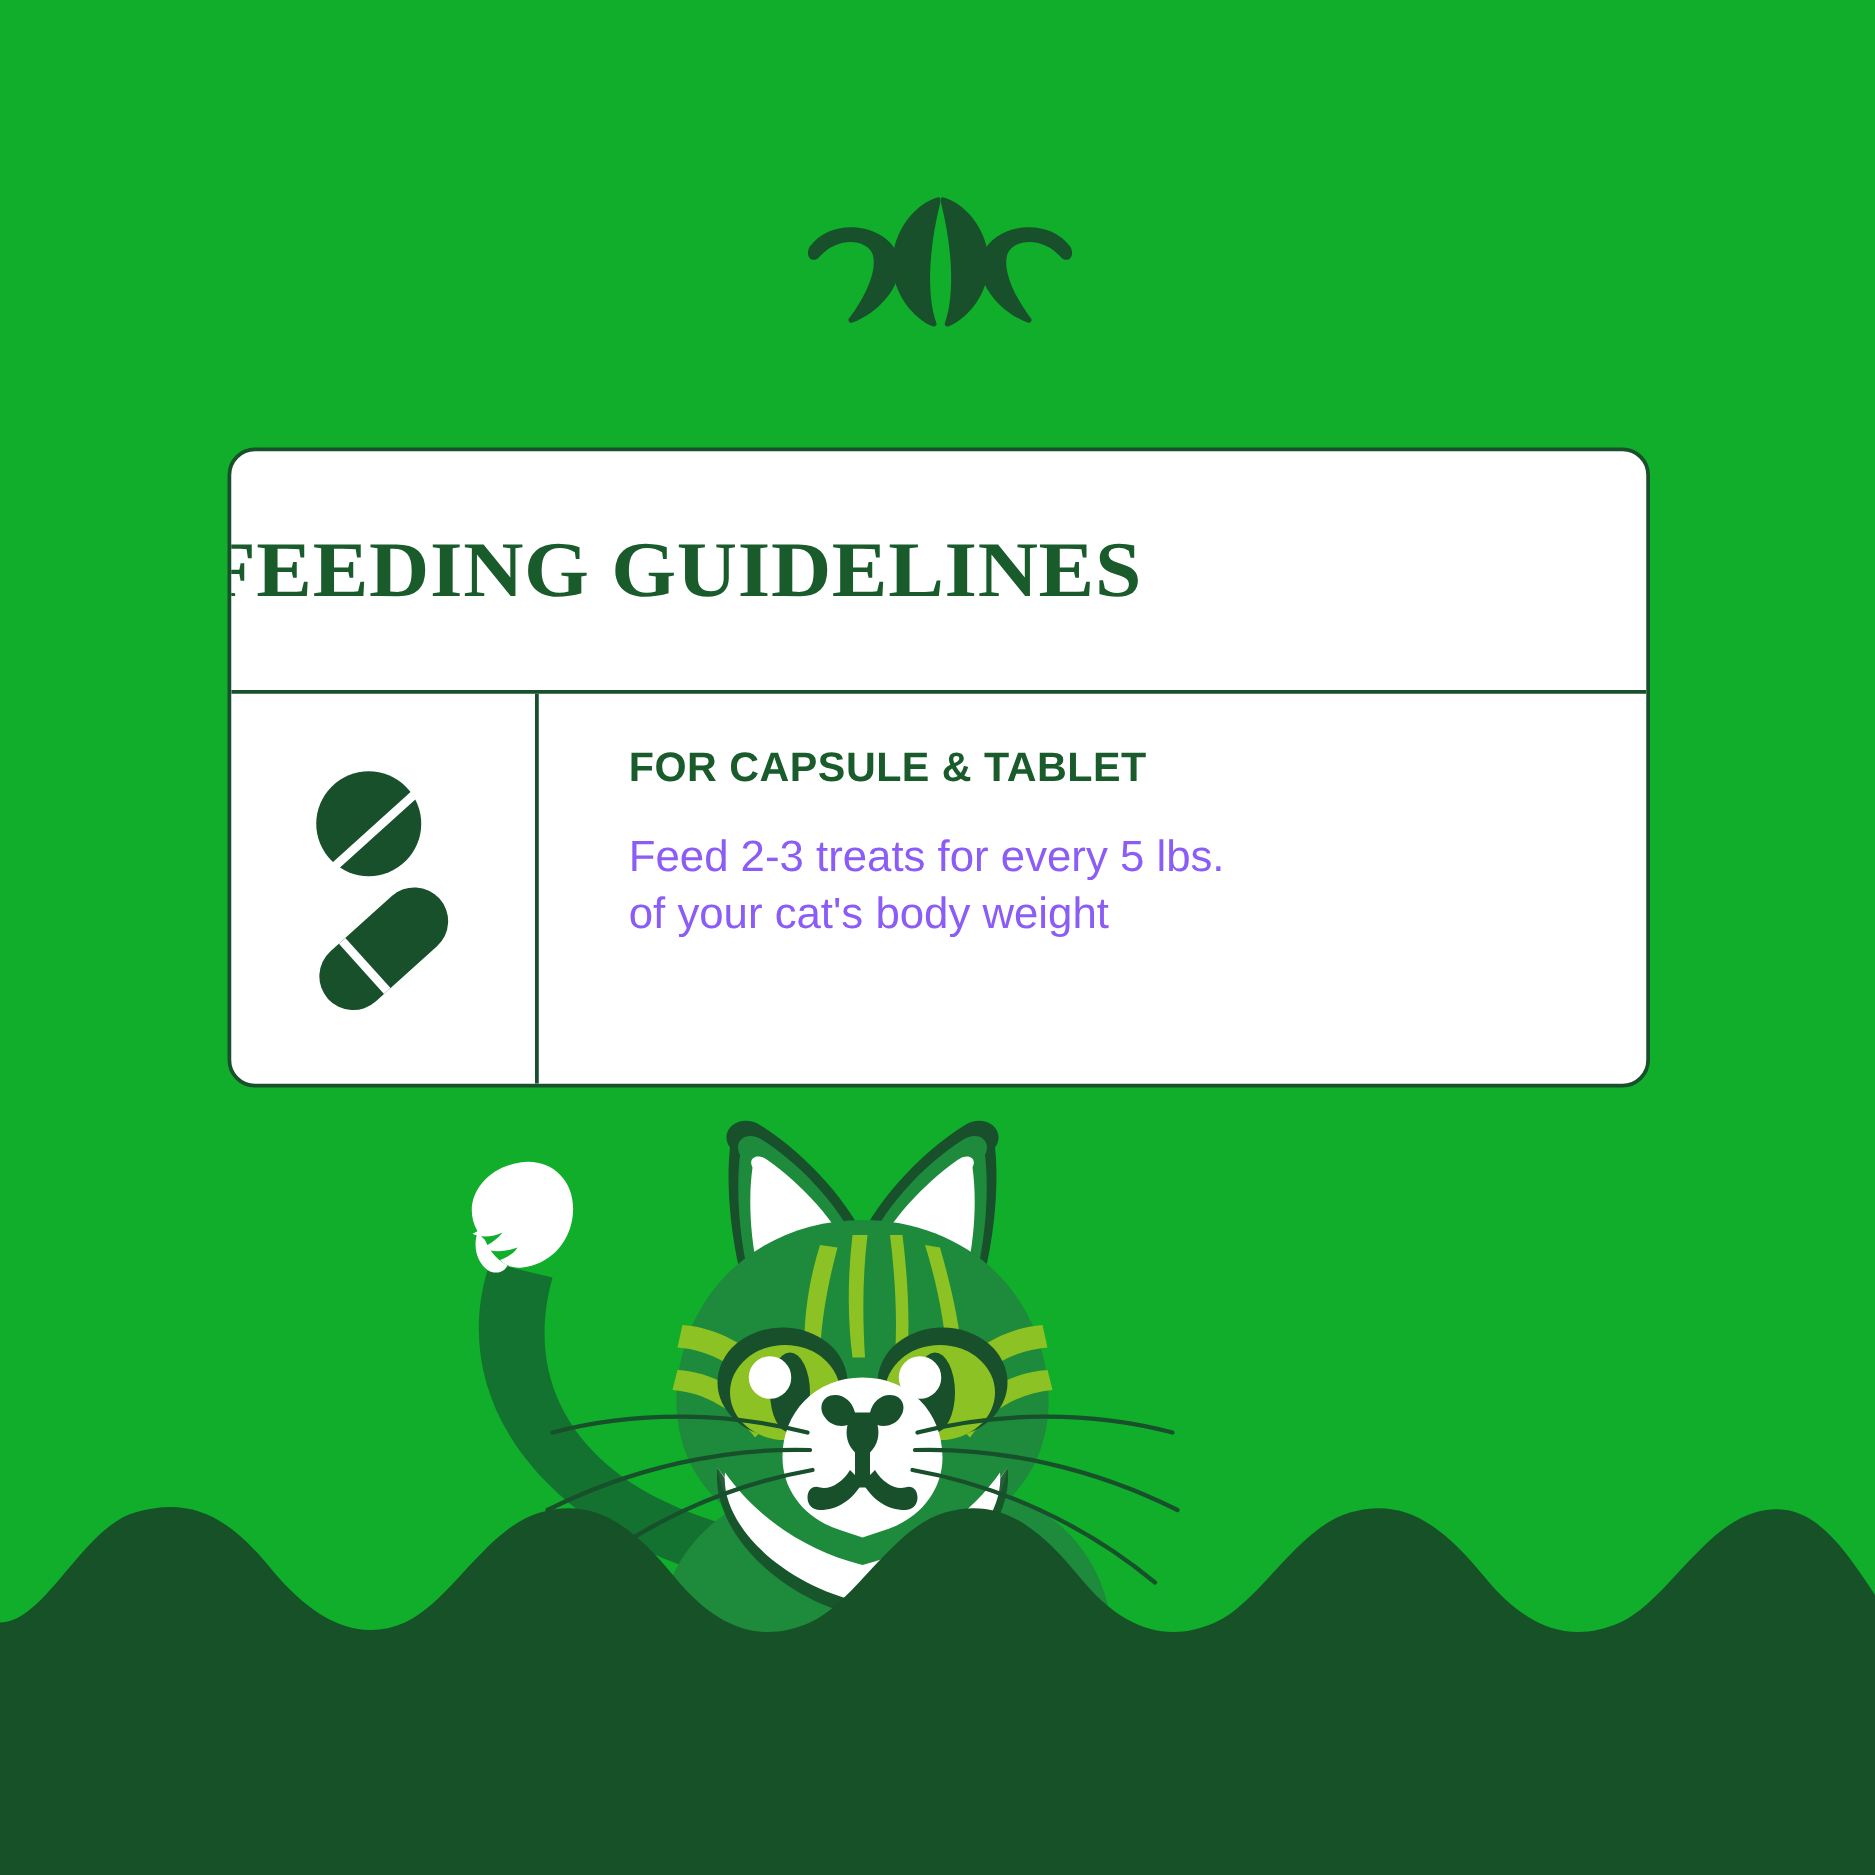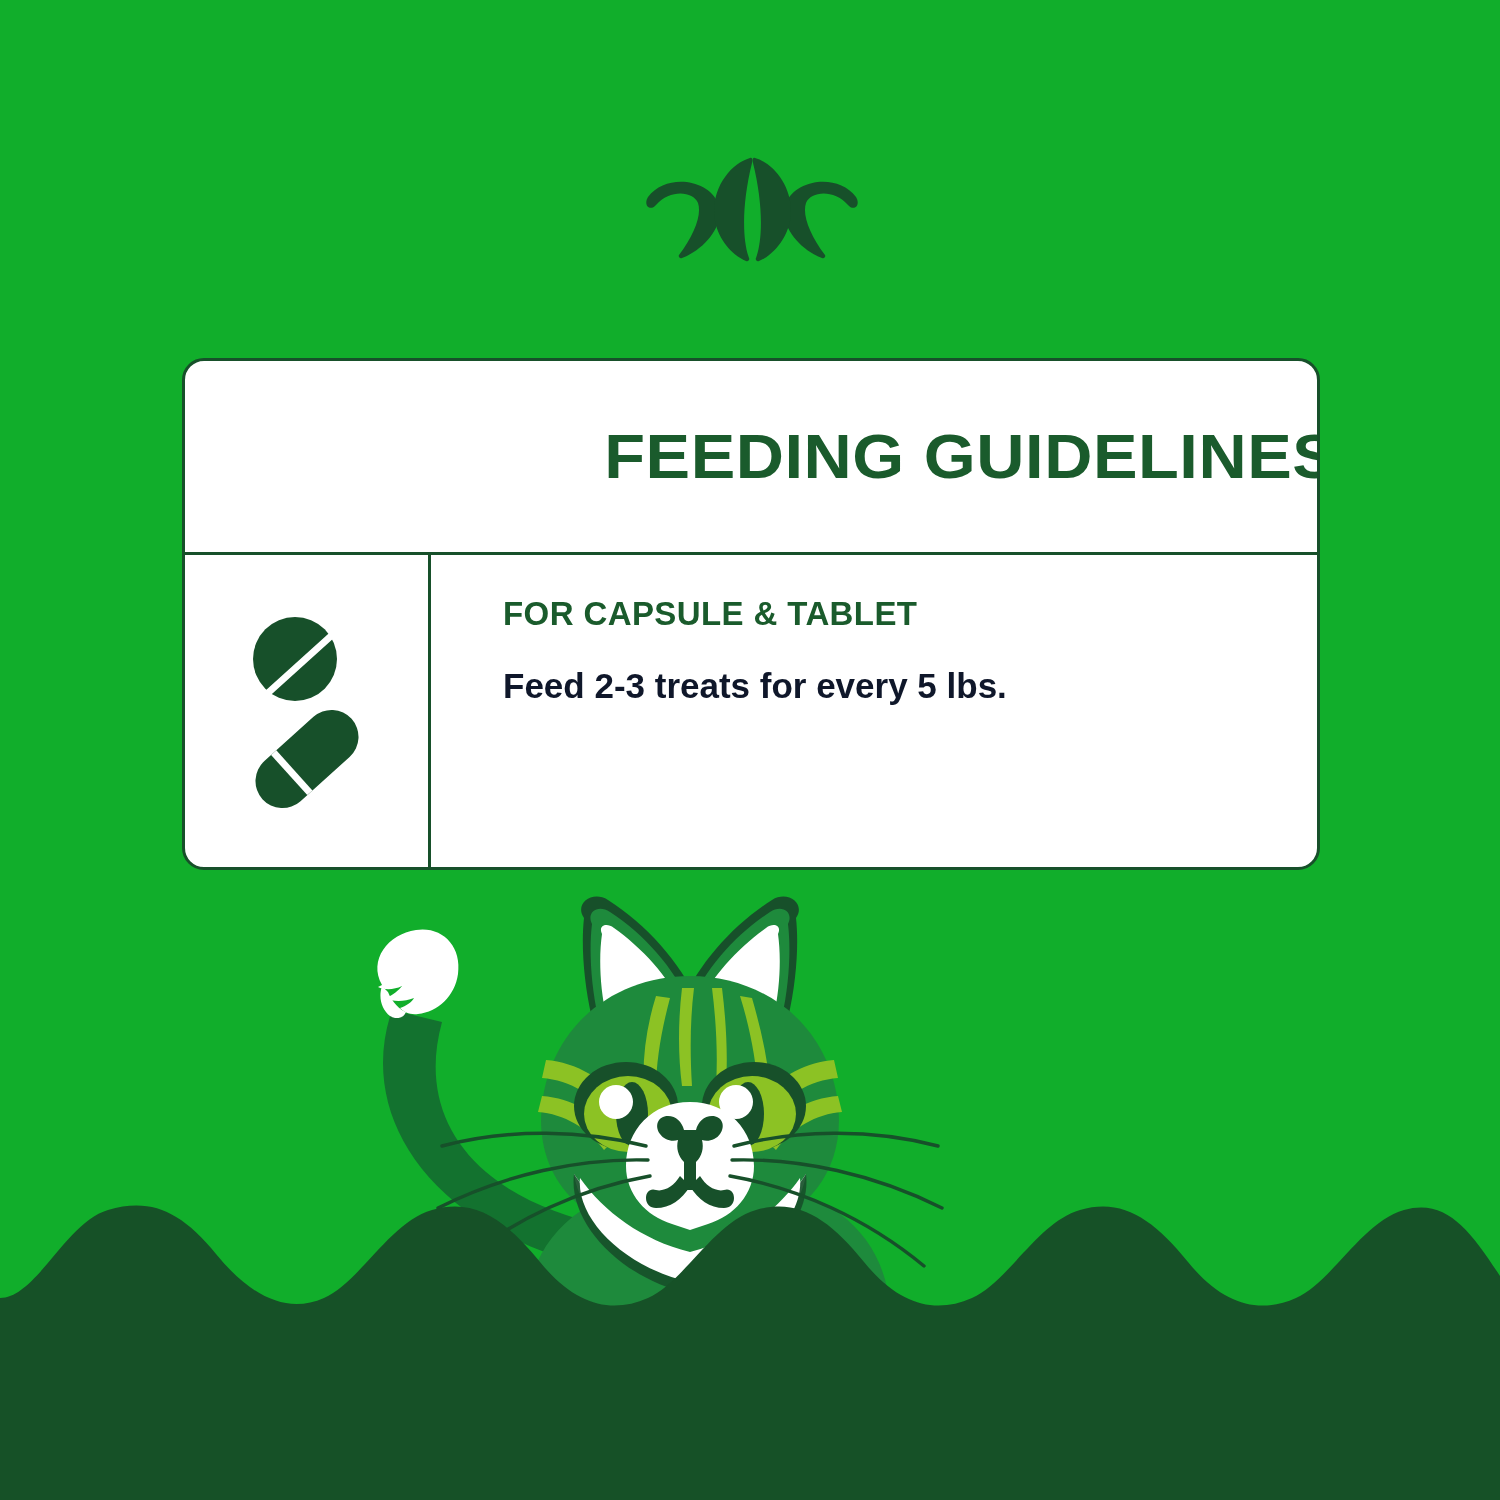--- a/index.html
+++ b/index.html
@@ -35,23 +35,24 @@
     background: #ffffff;
     border: 3px solid #17502A;
     border-radius: 22px;
     box-sizing: border-box;
     overflow: hidden;
   }
   #card-header {
     height: 194px;
     display: flex;
     align-items: center;
-    justify-content: flex-end;
+    justify-content: flex-start;
     border-bottom: 3px solid #17502A;
     box-sizing: border-box;
+    font-family: Liberation Serif, serif;
   }
   #card-title {
     color: #1A5B2C;
     font-size: 63px;
     font-weight: 700;
     letter-spacing: 0.5px;
     line-height: 1;
     white-space: nowrap;
     transform: scaleX(1.06);
     transform-origin: center;
@@ -82,23 +83,23 @@
   #instruction-heading {
     color: #1A5B2C;
     font-size: 33px;
     font-weight: 700;
     letter-spacing: 0.4px;
     line-height: 1;
     margin-bottom: 34px;
     white-space: nowrap;
   }
   .instruction-line {
-    color: #0f172a;
+    color: #8b5cf6;
     font-size: 35px;
-    font-weight: 700;
+    font-weight: 400;
     line-height: 1.28;
     white-space: nowrap;
   }
 
   
   #cat-illustration {
     position: absolute;
     left: 330px;
     top: 890px;
     width: 720px;
@@ -149,20 +150,21 @@
           <g transform="rotate(-42 60 145)">
             <rect x="0" y="118" width="120" height="54" rx="27" fill="#17502A"></rect>
             <path d="M36 118 L 43 118 L 43 172 L 36 172 Z" fill="#FFFFFF"></path>
           </g>
         </svg>
       </div>
 
       <div id="text-cell">
         <div id="instruction-heading">FOR CAPSULE &amp; TABLET</div>
         <div class="instruction-line">Feed 2-3 treats for every 5 lbs.</div>
+        <div class="instruction-line">of your cat's body weight</div>
       </div>
 
     </div>
   </div>
 
   <svg id="cat-illustration" viewBox="0 0 720 420" aria-hidden="true">
 
     <g>
       <path d="M62 120 C 38 190, 62 265, 135 320 C 175 350, 225 368, 268 378 L 276 336 C 230 326, 186 308, 156 282 C 110 242, 96 190, 112 132 Z" fill="#13722F"></path>
       <path d="M52 95 C 38 70, 58 44, 86 40 C 112 36, 132 56, 128 84 C 125 106, 108 122, 88 124 C 80 125, 74 122, 70 118 C 76 116, 82 112, 84 108 C 74 112, 62 112, 56 108 C 63 105, 69 100, 72 96 C 64 100, 54 100, 48 97 Z" fill="#FFFFFF"></path>

